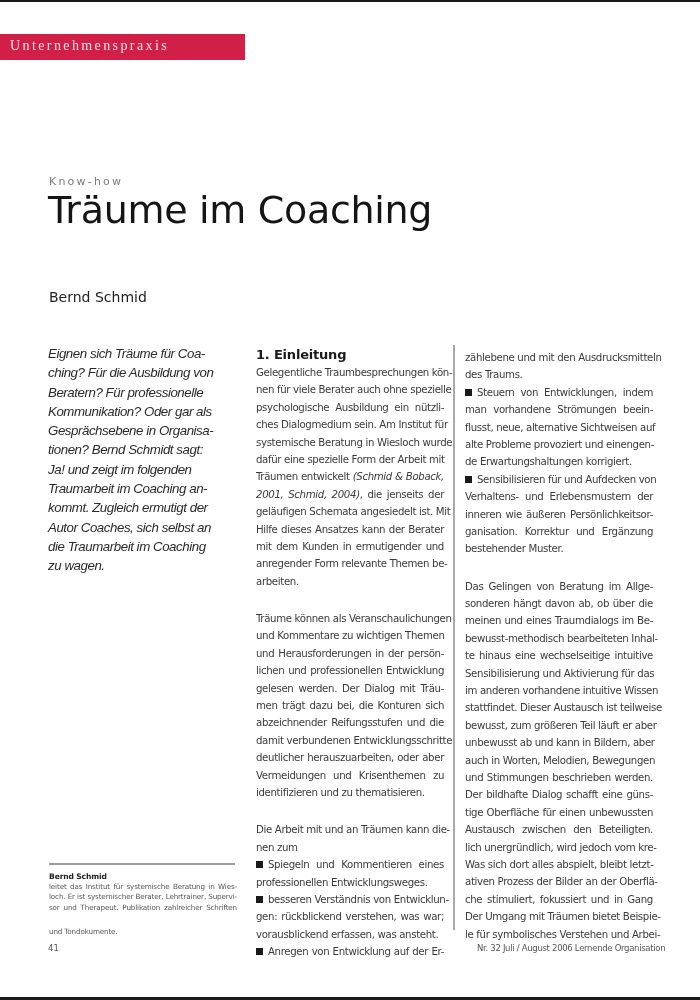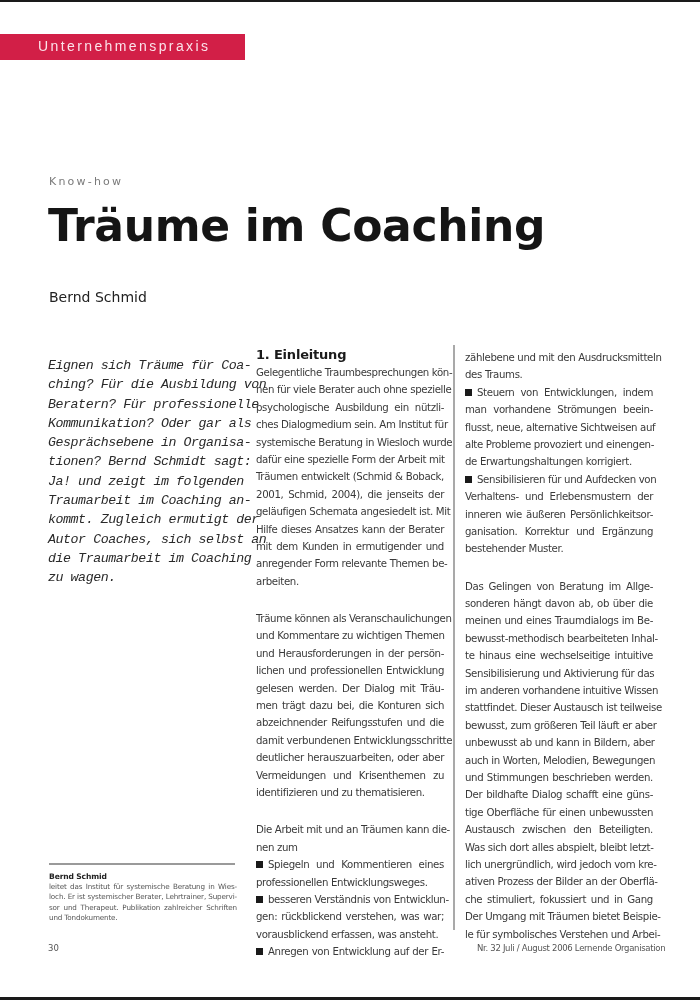--- a/index.html
+++ b/index.html
@@ -10,71 +10,71 @@
       color: #2a2a2a;
     }
     .edge-top { position: absolute; left: 0; top: 0; width: 700px; height: 2px; background: #1a1a1a; }
     .edge-bottom { position: absolute; left: 0; top: 997px; width: 700px; height: 3px; background: #1a1a1a; }
 
     .section-bar {
       position: absolute; left: 0; top: 34px; width: 245px; height: 26px;
       background: #d21f47;
     }
     .section-bar span {
-      position: absolute; left: 38px; top: 4px;
+      position: absolute; left: 10px; top: 4px;
       color: #fbe3ea; font-size: 14px; letter-spacing: 2.4px;
-      font-family: Liberation Sans, sans-serif;
+      font-family: Liberation Serif, serif;
     }
 
     .kicker {
       position: absolute; left: 49px; top: 175px;
       font-size: 11px; letter-spacing: 2.2px; color: #7a7a7a;
     }
     .title {
-      position: absolute; left: 48px; top: 200px;
-      font-size: 44px; font-weight: bold; color: #151515; letter-spacing: -0.3px;
+      position: absolute; left: 48px; top: 188px;
+      font-size: 38px; font-weight: normal; color: #151515; letter-spacing: -0.3px;
       white-space: nowrap;
     }
     .author {
       position: absolute; left: 49px; top: 289px;
       font-size: 14px; color: #222;
     }
 
     .lead {
       position: absolute; left: 48px; top: 344px; width: 190px;
       font-size: 13.3px; line-height: 19.3px; font-style: italic; color: #2a2a2a;
-      font-family: Liberation Mono, monospace; letter-spacing: -0.45px; margin-top: 12px;
+      font-family: Liberation Sans, sans-serif; letter-spacing: -0.45px;
     }
     .lead p { white-space: nowrap; }
 
     .col {
       position: absolute; font-size: 10.2px; line-height: 17.4px; color: #3a3a3a;
       letter-spacing: -0.35px;
     }
     .col .ln { white-space: nowrap; display: block; text-align: justify; text-align-last: justify; height: 17.4px; }
     .col .ln.last { text-align-last: left; }
     .col-mid { left: 256px; top: 347px; width: 188px; }
     .col-right { left: 465px; top: 349px; width: 188px; }
     .col h2 { font-size: 13px; font-weight: bold; color: #1a1a1a; line-height: 16px; height: 17px; letter-spacing: -0.2px; }
     .gap { height: 20px; }
     .bullet { display: inline-block; width: 7px; height: 7px; background: #1a1a1a; margin-right: 5px; vertical-align: 0px; }
-    .cite { }
+    .cite { font-style: italic; }
 
     .divider {
       position: absolute; left: 453px; top: 345px; width: 2px; height: 585px; background: #a9a9a9;
     }
 
     .bio-rule { position: absolute; left: 49px; top: 863px; width: 186px; height: 1.5px; background: #9a9a9a; }
     .bio {
       position: absolute; left: 49px; top: 872px; width: 188px;
       font-size: 7.2px; line-height: 10.2px; color: #555; letter-spacing: -0.15px;
     }
     .bio .bio-name { font-weight: bold; color: #222; font-size: 7.6px; }
     .bio .ln { display: block; white-space: nowrap; text-align: justify; text-align-last: justify; }
-    .bio .ln.last { text-align-last: left; }
+    .bio .ln.last { text-align-last: left; margin-top: 14px; }
 
     .page-num { position: absolute; left: 48px; top: 943px; font-size: 8.5px; color: #555; }
     .issue { position: absolute; left: 477px; top: 943px; font-size: 8.5px; color: #555; letter-spacing: -0.3px; white-space: nowrap; text-align: right; }
   </style>
 </head>
 <body>
 
 <div class="edge-top"></div>
 
 <div class="section-bar">
@@ -185,36 +185,36 @@
     <span class="ln">Sensibilisierung und Aktivierung für das</span>
     <span class="ln">im anderen vorhandene intuitive Wissen</span>
     <span class="ln">stattfindet. Dieser Austausch ist teilweise</span>
     <span class="ln">bewusst, zum größeren Teil läuft er aber</span>
     <span class="ln">unbewusst ab und kann in Bildern, aber</span>
     <span class="ln">auch in Worten, Melodien, Bewegungen</span>
     <span class="ln">und Stimmungen beschrieben werden.</span>
     <span class="ln">Der bildhafte Dialog schafft eine güns-</span>
     <span class="ln">tige Oberfläche für einen unbewussten</span>
     <span class="ln">Austausch zwischen den Beteiligten.</span>
+    <span class="ln">lich unergründlich, wird jedoch vom kre-</span>
     <span class="ln">Was sich dort alles abspielt, bleibt letzt-</span>
-    <span class="ln">lich unergründlich, wird jedoch vom kre-</span>
     <span class="ln">ativen Prozess der Bilder an der Oberflä-</span>
     <span class="ln">che stimuliert, fokussiert und in Gang</span>
   </div>
   <div>
     <span class="ln">Der Umgang mit Träumen bietet Beispie-</span>
     <span class="ln">le für symbolisches Verstehen und Arbei-</span>
   </div>
 </div>
 
 <div class="bio-rule"></div>
 <div class="bio">
   <div class="bio-name">Bernd Schmid</div>
   <span class="ln">leitet das Institut für systemische Beratung in Wies-</span>
   <span class="ln">loch. Er ist systemischer Berater, Lehrtrainer, Supervi-</span>
   <span class="ln">sor und Therapeut. Publikation zahlreicher Schriften</span>
   <span class="ln last">und Tondokumente.</span>
 </div>
 
-<div class="page-num">30</div>
+<div class="page-num">41</div>
 <div class="issue">Nr. 32 Juli / August 2006 Lernende Organisation</div>
 
 <div class="edge-bottom"></div>
 
 </body></html>

